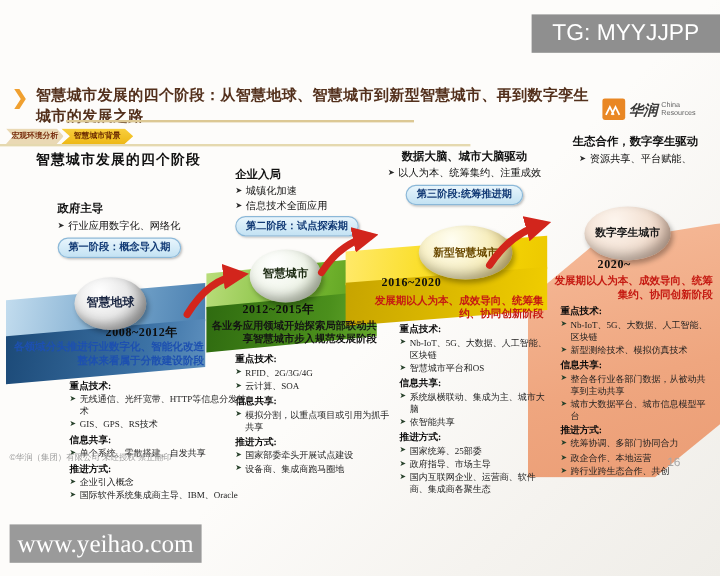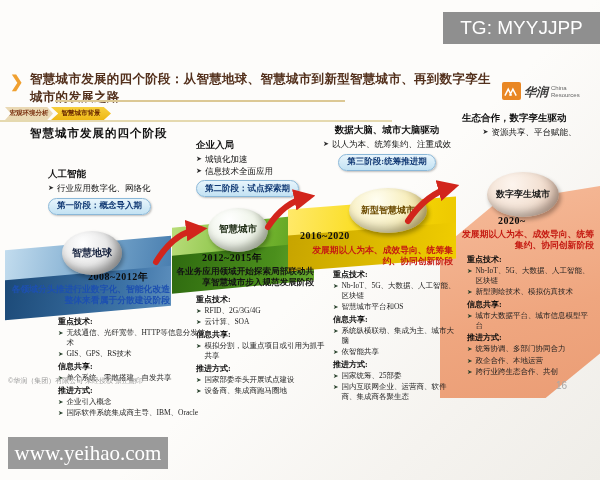--- a/index.html
+++ b/index.html
@@ -103,21 +103,21 @@
       <div>Resources</div>
     </div>
   </div>
 
   <div class="tab tab1">宏观环境分析</div>
   <div class="tab tab2">智慧城市背景</div>
 
   <div class="subtitle">智慧城市发展的四个阶段</div>
 
   <div class="shead" style="left:48px;top:168px;width:150px;">
-    <div class="h">人工智能</div>
+    <div class="h">政府主导</div>
     <div class="li">
         <span class="b">➤</span>
         <span>行业应用数字化、网络化</span>
       </div>
     <span class="badge">第一阶段：概念导入期</span>
   </div>
 
   <div class="shead" style="left:196px;top:139px;width:150px;">
     <div class="h">企业入局</div>
     <div class="li">
@@ -133,39 +133,39 @@
 
   <div class="shead" style="left:307px;top:124px;width:160px;text-align:center;">
     <div class="h">数据大脑、城市大脑驱动</div>
     <div class="li" style="justify-content:center;">
         <span class="b">➤</span>
         <span>以人为本、统筹集约、注重成效</span>
       </div>
     <span class="badge">第三阶段:统筹推进期</span>
   </div>
 
-  <div class="shead" style="left:462px;top:112px;width:135px;text-align:left;">
+  <div class="shead" style="left:462px;top:112px;width:135px;text-align:center;">
     <div class="h">生态合作，数字孪生驱动</div>
     <div class="li" style="justify-content:center;">
         <span class="b">➤</span>
         <span>资源共享、平台赋能、</span>
       </div>
   </div>
 
   <div class="face p4"></div>
   <div class="face p1t"></div>
   <div class="face p1f"></div>
   <div class="face p2t"></div>
   <div class="face p2f"></div>
   <div class="face p3t"></div>
   <div class="face p3f"></div>
 
   <div class="year" style="left:88px;top:270px;">2008~2012年</div>
   <div class="year" style="left:202px;top:251px;">2012~2015年</div>
-  <div class="year" style="left:300px;top:230px;">2016~2020</div>
+  <div class="year" style="left:318px;top:230px;">2016~2020</div>
   <div class="year" style="left:498px;top:215px;">2020~</div>
 
   <div class="cap cap1">各领域分头推进行业数字化、智能化改造整体来看属于分散建设阶段</div>
   <div class="cap cap2">各业务应用领域开始探索局部联动共享智慧城市步入规范发展阶段</div>
   <div class="cap cap3">发展期以人为本、成效导向、统筹集约、协同创新阶段</div>
   <div class="cap cap4">发展期以人为本、成效导向、统筹集约、协同创新阶段</div>
 
   <div class="sphere sp1">智慧地球</div>
   <div class="sphere sp2">智慧城市</div>
   <div class="sphere sp3">新型智慧城市</div>
@@ -253,35 +253,43 @@
         <span class="b">➤</span>
         <span>依智能共享</span>
       </div>
     <div class="lab">推进方式:</div>
     <div class="li">
         <span class="b">➤</span>
         <span>国家统筹、25部委</span>
       </div>
     <div class="li">
         <span class="b">➤</span>
+        <span>政府指导、市场主导</span>
+      </div>
+    <div class="li">
+        <span class="b">➤</span>
         <span>国内互联网企业、运营商、软件商、集成商各聚生态</span>
       </div>
   </div>
 
   <div class="col" style="left:467px;top:252px;width:126px;">
     <div class="lab">重点技术:</div>
     <div class="li">
         <span class="b">➤</span>
         <span>Nb-IoT、5G、大数据、人工智能、区块链</span>
       </div>
     <div class="li">
         <span class="b">➤</span>
         <span>新型测绘技术、模拟仿真技术</span>
       </div>
     <div class="lab">信息共享:</div>
+    <div class="li">
+        <span class="b">➤</span>
+        <span>整合各行业各部门数据，从被动共享到主动共享</span>
+      </div>
     <div class="li">
         <span class="b">➤</span>
         <span>城市大数据平台、城市信息模型平台</span>
       </div>
     <div class="lab">推进方式:</div>
     <div class="li">
         <span class="b">➤</span>
         <span>统筹协调、多部门协同合力</span>
       </div>
     <div class="li">

